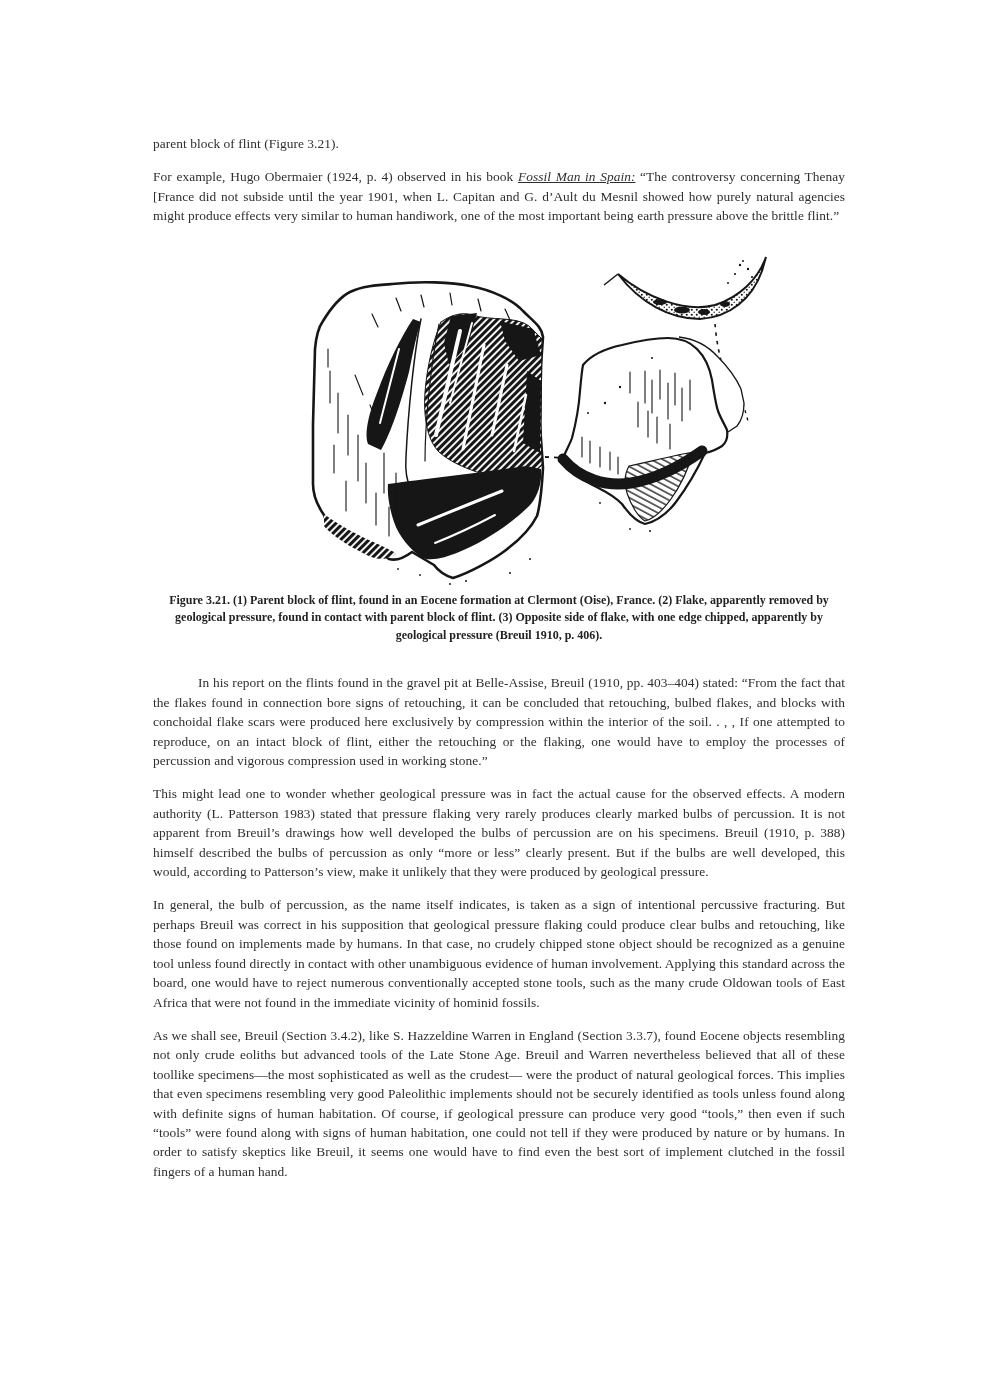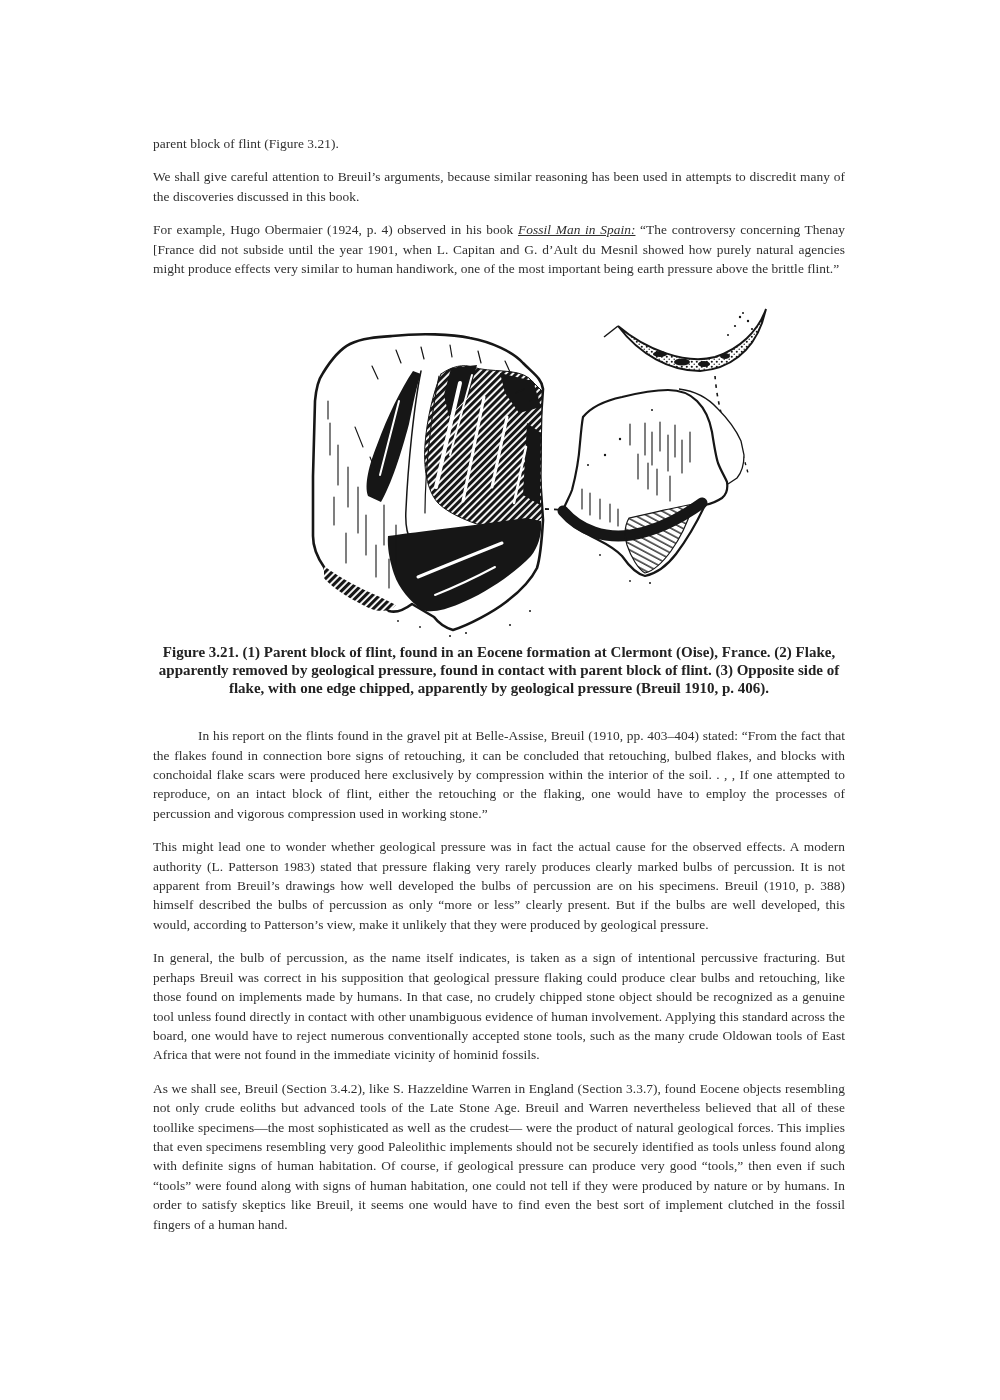--- a/index.html
+++ b/index.html
@@ -16,36 +16,35 @@
   }
   .para .ital { font-style:italic;text-decoration:underline; }
   .indent { text-indent:45px; }
   .figure-wrap {
     width:470px; height:335px;
     margin:27px 0 4px 147px;
   }
   .caption {
     font-weight:bold;
     text-align:center;
-    font-size:15px;
+    font-size:12px;
     line-height:17.6px;
     margin:4px 2px 29px 2px;
     color:#222222;
   }
   svg { display:block; }
 </style>
 </head>
 <body>
 
 <div class="page">
   <div class="content">
 
     <p class="para">parent block of flint (Figure 3.21).</p>
 
-    <p class="para">We shall give careful attention to Breuil’s arguments, because similar reasoning has been used in attempts to discredit many of the discoveries discussed in this book.</p>
 
     <p class="para"><span>For example, Hugo Obermaier (1924, p. 4) observed in his book </span><span class="ital">Fossil Man in Spain:</span><span> “The controversy concerning Thenay [France did not subside until the year 1901, when L. Capitan and G. d’Ault du Mesnil showed how purely natural agencies might produce effects very similar to human handiwork, one of the most important being earth pressure above the brittle flint.”</span></p>
 
     <div class="figure-wrap">
       <svg width="470" height="335" viewBox="0 0 470 335">
         <defs>
           <pattern id="hd" patternUnits="userSpaceOnUse" width="5" height="5" patternTransform="rotate(45)">
             <rect width="5" height="5" fill="#ffffff"></rect>
             <rect width="3.1" height="5" fill="#161616"></rect>
           </pattern>

